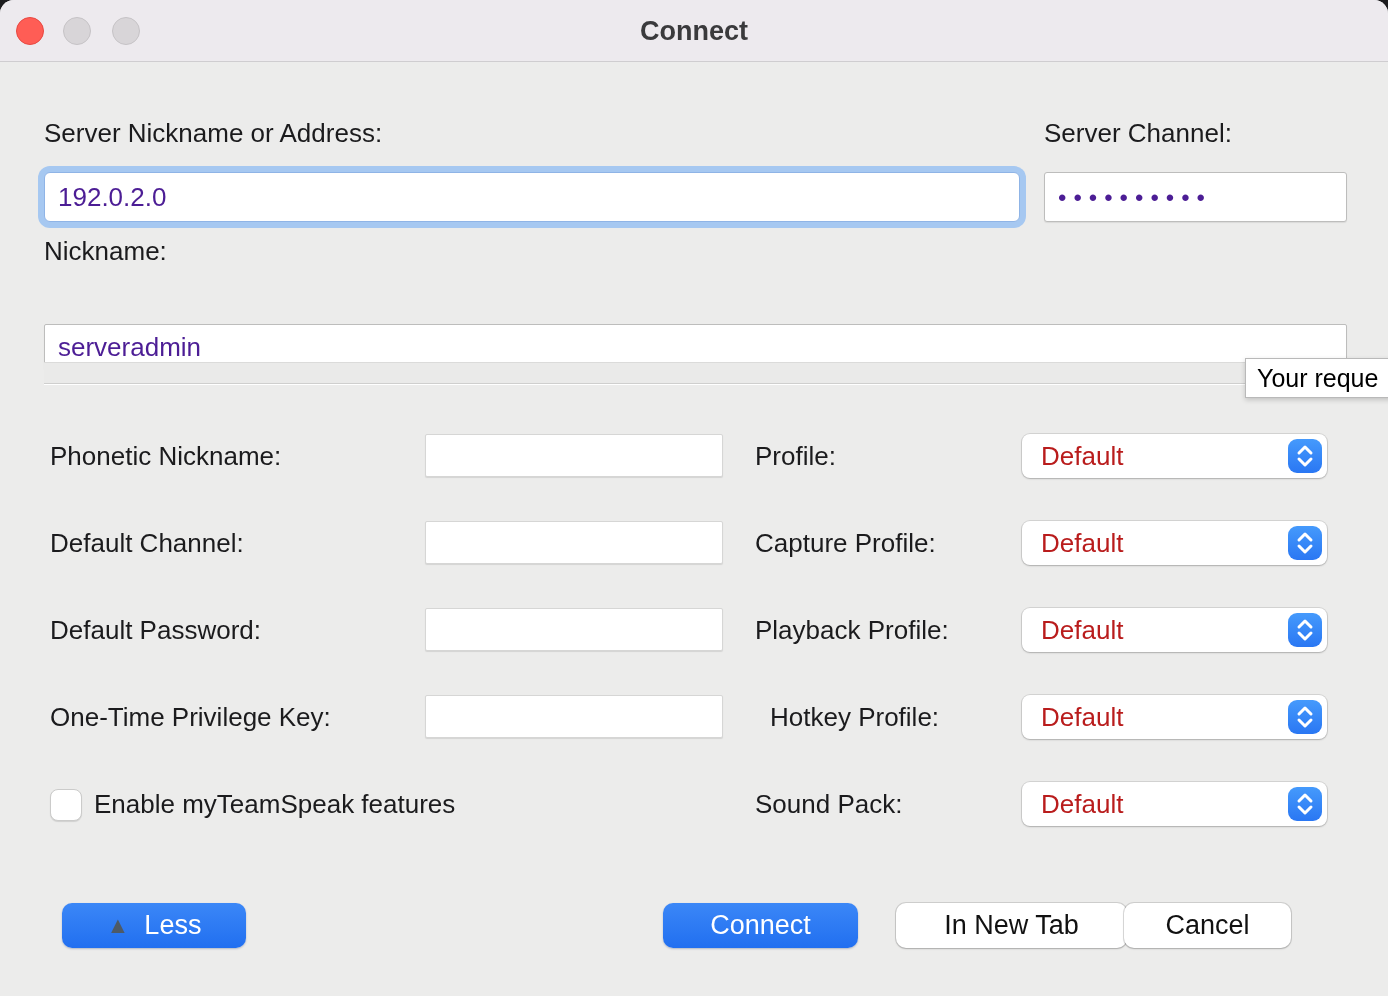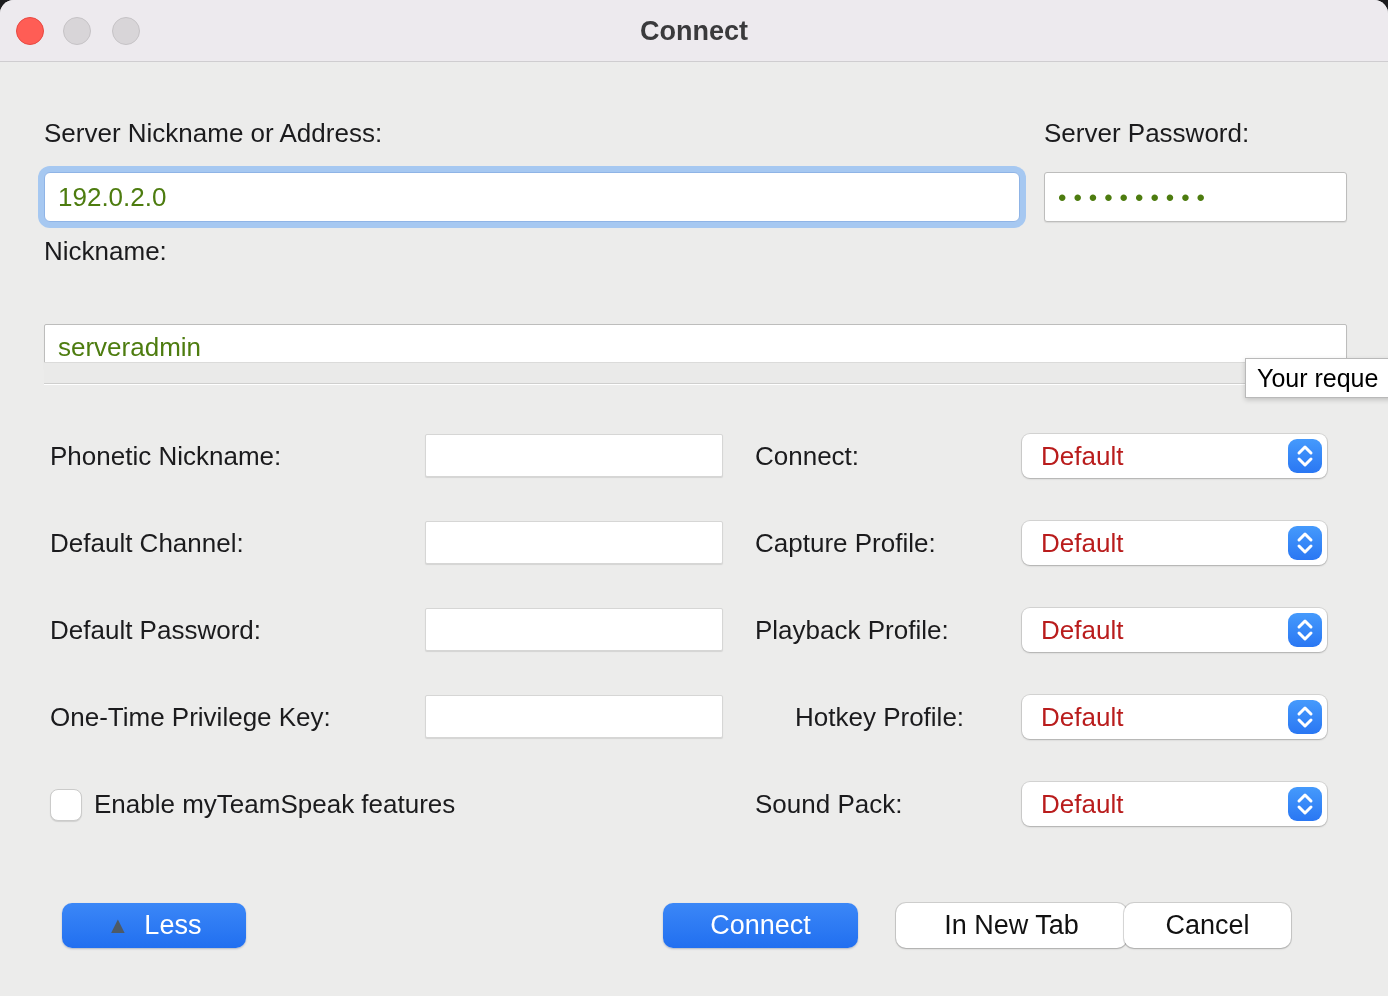--- a/index.html
+++ b/index.html
@@ -19,21 +19,21 @@
   #tl-zoom{left:112px;background:#d8d5d8;border:1px solid #c6c3c6;}
   #title{
     position:absolute;left:0;top:0;width:100%;height:62px;line-height:62px;
     text-align:center;font-size:27px;font-weight:bold;color:#3a3a3c;
   }
   
   .lbl{position:absolute;font-size:26px;color:#1b1b1d;white-space:nowrap;}
   
   .field{
     position:absolute;background:#fff;border:1px solid #bdbdbc;border-radius:3px;
-    font-size:26px;color:#4d7c0f;padding:0 13px;outline:none;
+    font-size:26px;color:#4c1d95;padding:0 13px;outline:none;
     box-shadow:0 1px 1px rgba(0,0,0,0.08);
   }
   #addr-input{
     left:44px;top:172px;width:976px;height:50px;border-radius:6px;
     border:1px solid #8fb4e6;box-shadow:0 0 0 6px #a6c8f1;
   }
   #srvpw-input{left:1044px;top:172px;width:303px;height:50px;
     letter-spacing:7px;font-size:24px;padding-top:2px;}
   #nick-input{left:44px;top:324px;width:1303px;height:46px;border-radius:2px;}
   
@@ -104,21 +104,21 @@
   <div id="titlebar">
     <div class="traffic" id="tl-close"></div>
     <div class="traffic" id="tl-min"></div>
     <div class="traffic" id="tl-zoom"></div>
     <div id="title">Connect</div>
   </div>
 
   <div class="lbl" style="left:44px;top:118px;">Server Nickname or Address:</div>
   <input class="field" id="addr-input" value="192.0.2.0" style="">
 
-  <div class="lbl" style="left:1044px;top:118px;">Server Password:</div>
+  <div class="lbl" style="left:1044px;top:118px;">Server Channel:</div>
   <input class="field" id="srvpw-input" value="••••••••••" style="">
 
   <div class="lbl" style="left:44px;top:236px;">Nickname:</div>
   <input class="field" id="nick-input" value="serveradmin" style="">
 
   <div id="divider"></div>
 
   <div id="tooltip">Your reque</div>
 
   <div class="lbl" style="left:50px;top:441px;">Phonetic Nickname:</div>
@@ -129,21 +129,21 @@
 
   <div class="lbl" style="left:50px;top:615px;">Default Password:</div>
   <input class="small-input" style="top: 608px;" value="">
 
   <div class="lbl" style="left:50px;top:702px;">One-Time Privilege Key:</div>
   <input class="small-input" style="top: 695px;" value="">
 
   <div id="checkbox"></div>
   <div class="lbl" style="left:94px;top:789px;">Enable myTeamSpeak features</div>
 
-  <div class="lbl" style="left:755px;top:441px;">Connect:</div>
+  <div class="lbl" style="left:755px;top:441px;">Profile:</div>
   <div class="dropdown" style="top:434px;">
     <span class="val">Default</span>
     <span class="stepper">
       <svg width="20" height="24" viewBox="0 0 20 24">
           <path d="M4 9 L10 3 L16 9" fill="none" stroke="#fff" stroke-width="3" stroke-linecap="round" stroke-linejoin="round"></path>
           <path d="M4 15 L10 21 L16 15" fill="none" stroke="#fff" stroke-width="3" stroke-linecap="round" stroke-linejoin="round"></path>
         </svg>
     </span>
   </div>
 
@@ -162,21 +162,21 @@
   <div class="dropdown" style="top:608px;">
     <span class="val">Default</span>
     <span class="stepper">
       <svg width="20" height="24" viewBox="0 0 20 24">
           <path d="M4 9 L10 3 L16 9" fill="none" stroke="#fff" stroke-width="3" stroke-linecap="round" stroke-linejoin="round"></path>
           <path d="M4 15 L10 21 L16 15" fill="none" stroke="#fff" stroke-width="3" stroke-linecap="round" stroke-linejoin="round"></path>
         </svg>
     </span>
   </div>
 
-  <div class="lbl" style="left:795px;top:702px;">Hotkey Profile:</div>
+  <div class="lbl" style="left:770px;top:702px;">Hotkey Profile:</div>
   <div class="dropdown" style="top:695px;">
     <span class="val">Default</span>
     <span class="stepper">
       <svg width="20" height="24" viewBox="0 0 20 24">
           <path d="M4 9 L10 3 L16 9" fill="none" stroke="#fff" stroke-width="3" stroke-linecap="round" stroke-linejoin="round"></path>
           <path d="M4 15 L10 21 L16 15" fill="none" stroke="#fff" stroke-width="3" stroke-linecap="round" stroke-linejoin="round"></path>
         </svg>
     </span>
   </div>
 

